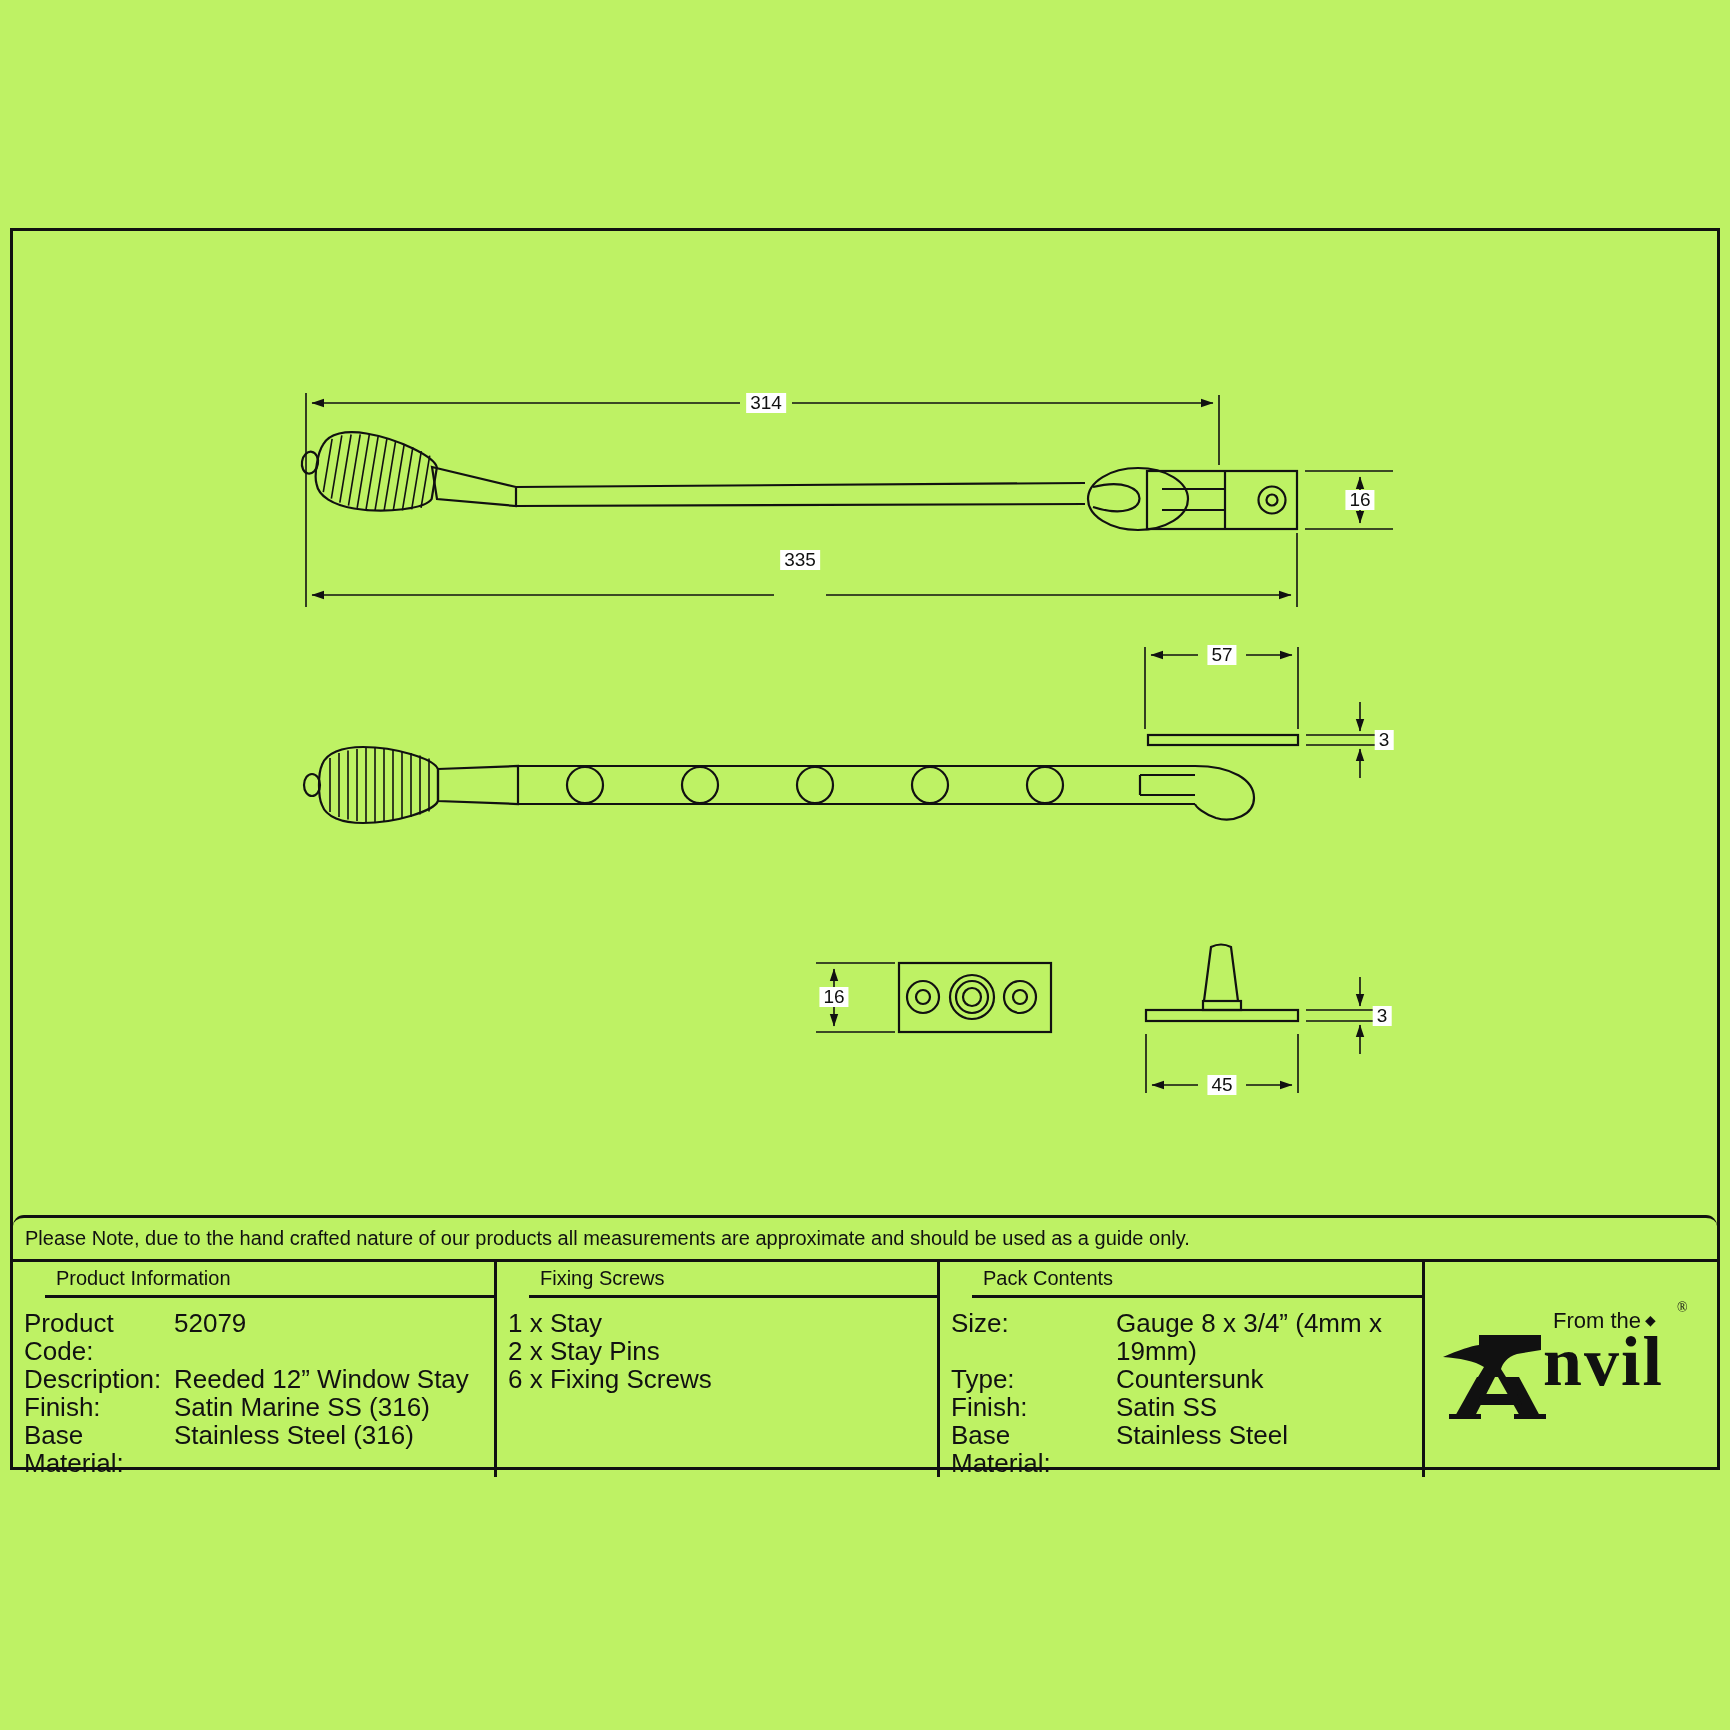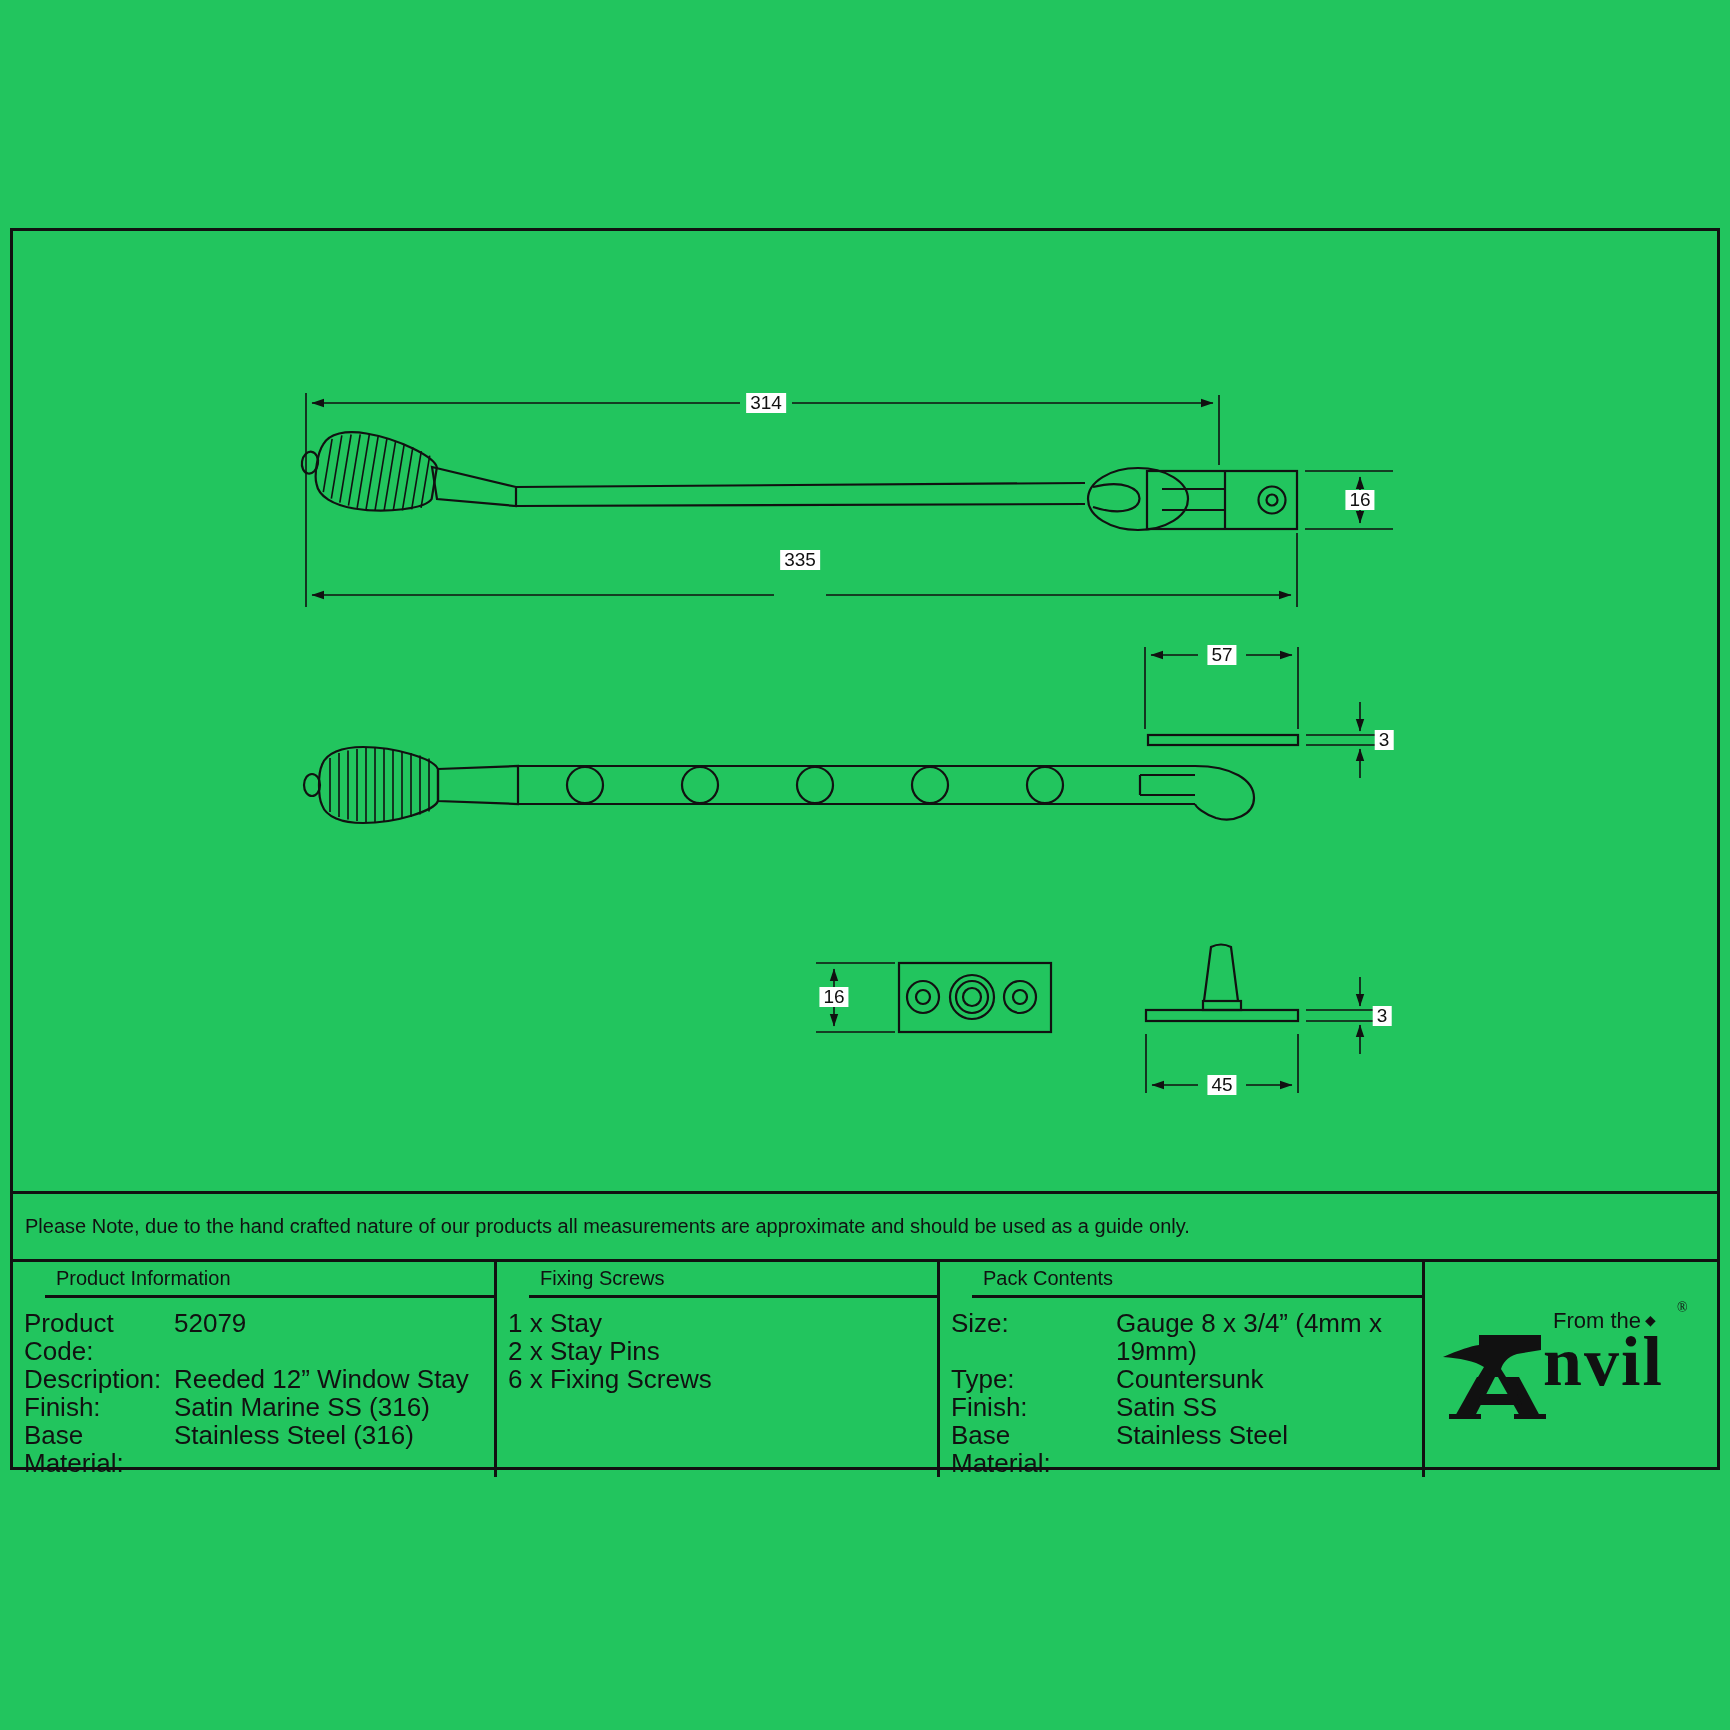--- a/index.html
+++ b/index.html
@@ -1,30 +1,30 @@
 <!DOCTYPE html>
 <html><head>
 <meta charset="utf-8">
 <style>
   html,body{margin:0;padding:0;background:#fff;}
-  .page{position:relative;width:1730px;height:1730px;background:#22c55e;overflow:hidden;
+  .page{position:relative;width:1730px;height:1730px;background:#bef264;overflow:hidden;
         font-family:"Liberation Sans",sans-serif;color:#111;}
   .drawing-svg{position:absolute;left:0;top:0;width:1730px;height:1730px;}
 
   
   .dim{position:absolute;transform:translate(-50%,-50%);font-size:19px;line-height:20px;
        background:#fff;padding:0 4px;color:#111;white-space:nowrap;}
 
   
   .frame{position:absolute;left:10px;top:228px;width:1710px;height:1242px;
          border:3px solid #111;box-sizing:border-box;}
 
-  .note-row{position:absolute;left:0;right:0;bottom:208px;height:68px;
+  .note-row{position:absolute;left:0;right:0;bottom:208px;height:44px;
             border-top:3px solid #111;box-sizing:border-box;
-            display:flex;align-items:center;padding-left:12px;font-size:20px;}
+            display:flex;align-items:center;padding-left:12px;font-size:20px;border-radius:11px;}
 
   .spec-table{position:absolute;left:0;right:0;bottom:0;height:208px;
               border-top:3px solid #111;box-sizing:border-box;
               display:grid;grid-template-columns:484px 443px 485px 1fr;
               grid-template-rows:36px 1fr;}
   .hcell{border-right:3px solid #111;border-bottom:3px solid #111;box-sizing:border-box;
          font-size:20px;display:flex;align-items:center;padding-left:11px;margin-left:32px;}
   .bcell{border-right:3px solid #111;box-sizing:border-box;padding:11px 0 0 11px;font-size:26px;}
   .bcell .row{display:flex;line-height:28px;}
   .bcell .lbl{flex:0 0 150px;}

